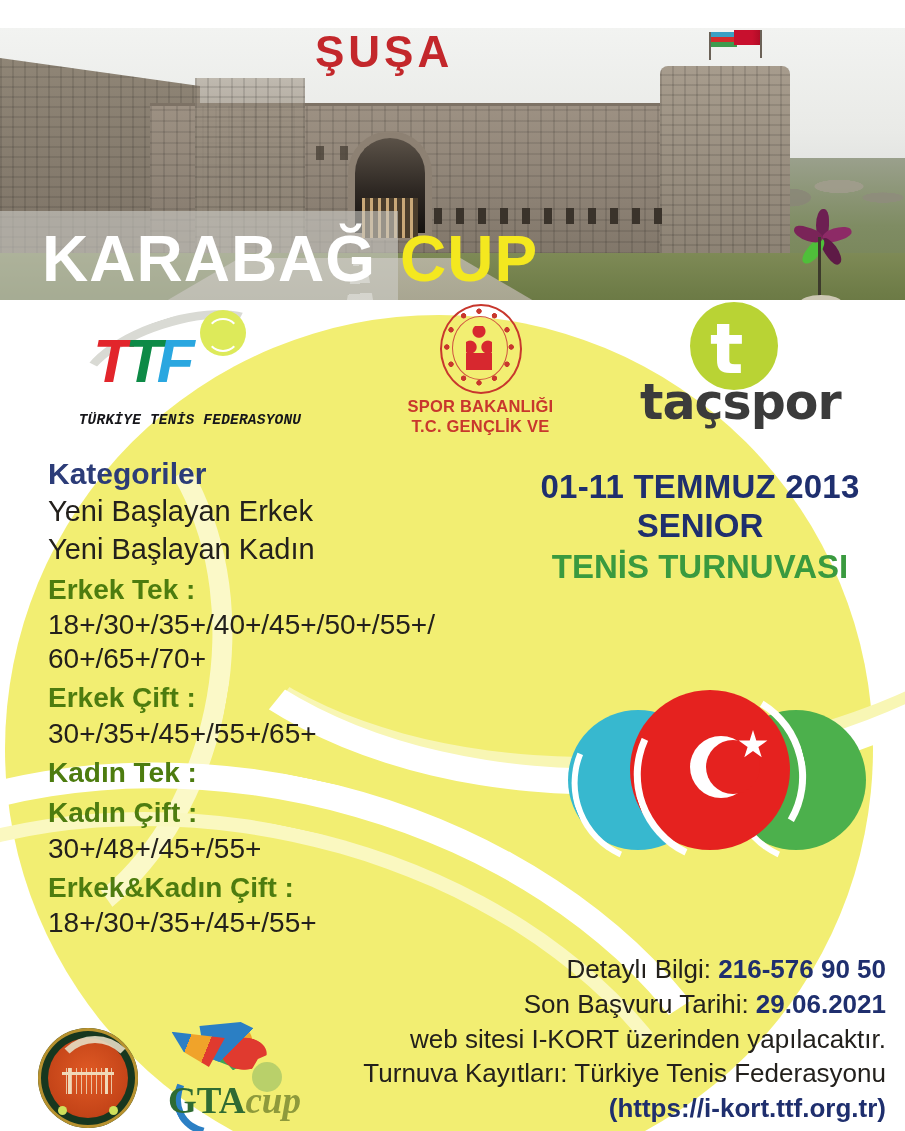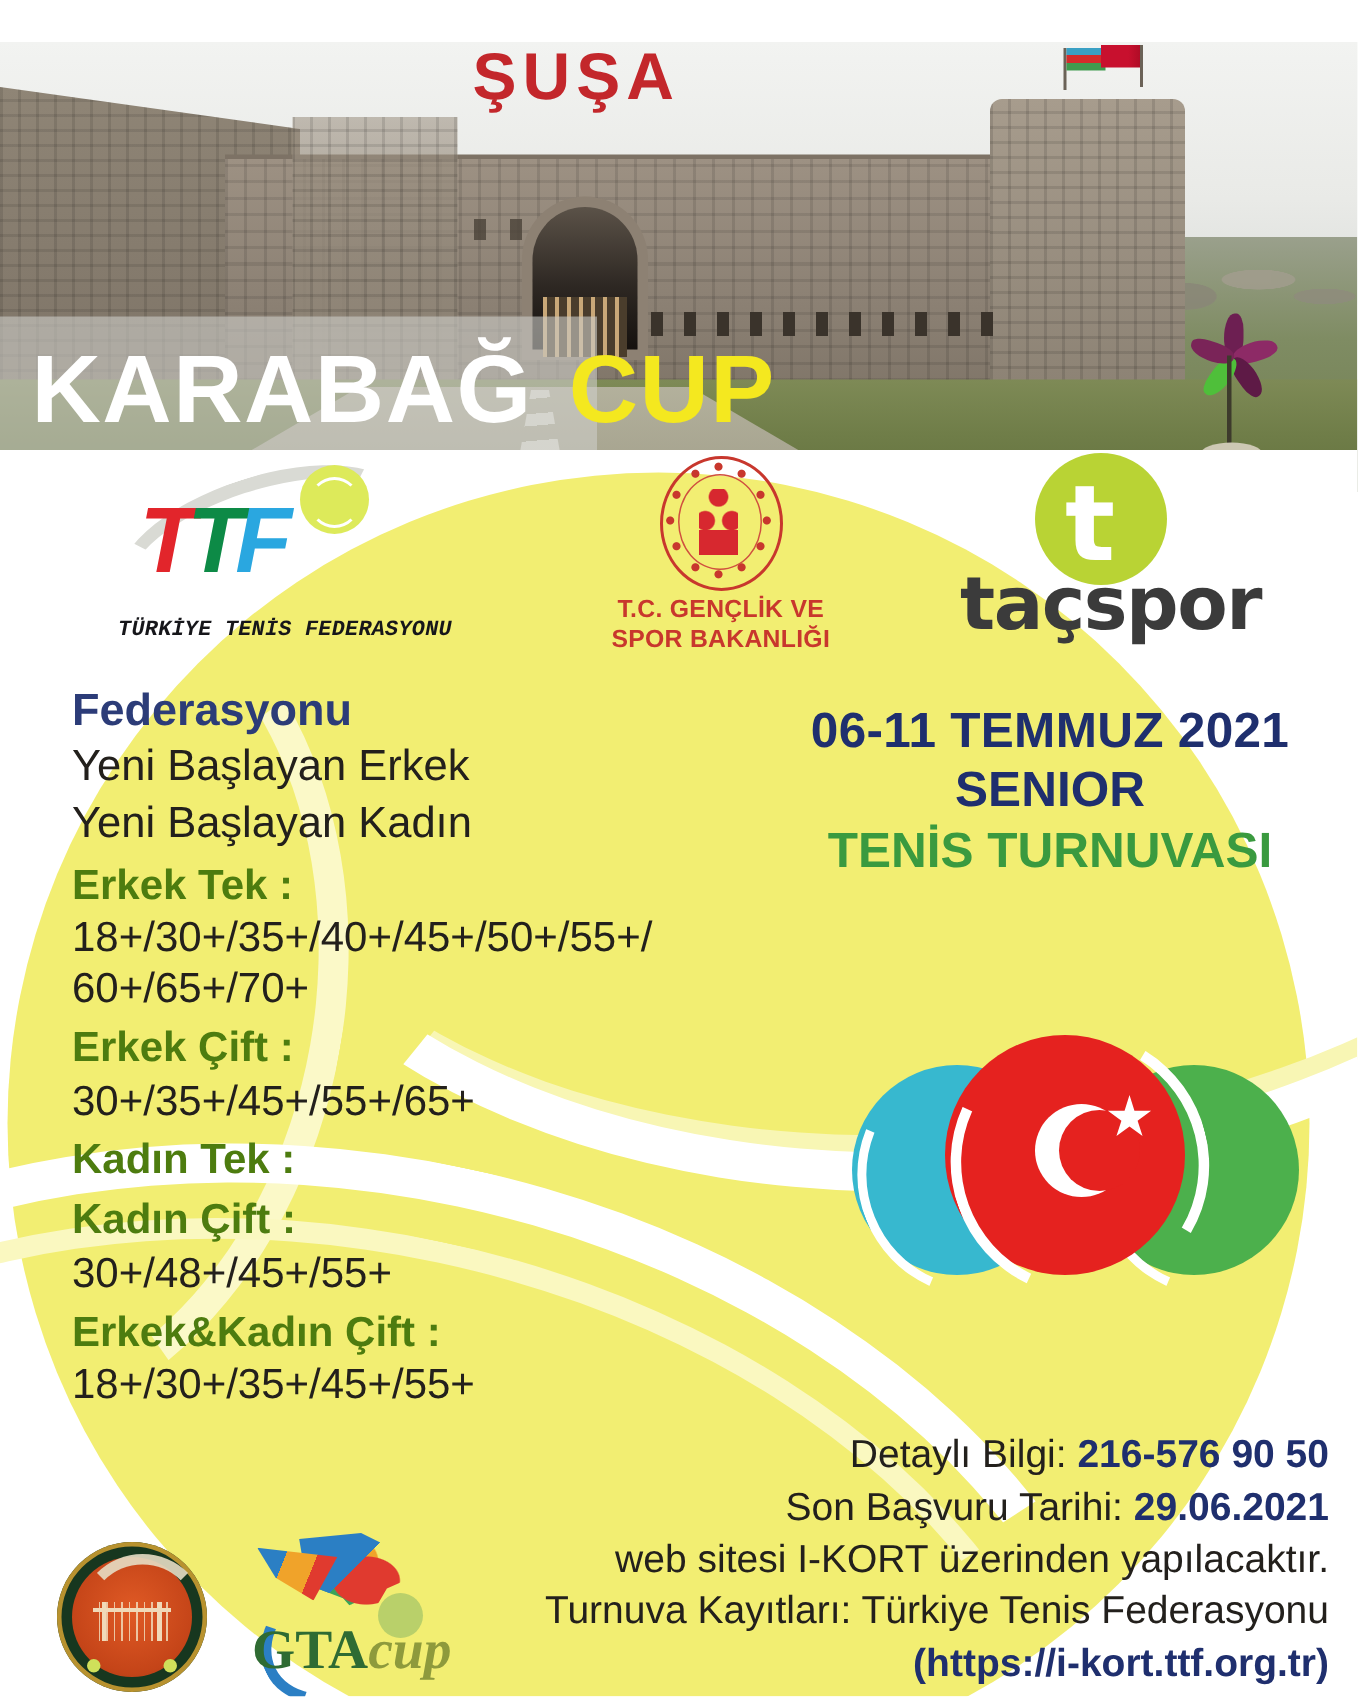--- a/index.html
+++ b/index.html
@@ -154,21 +154,21 @@
   
   .banner-band {
     position: absolute; left: 0; top: 183px;
     width: 398px; height: 95px;
     background: rgba(205,205,200,.60);
   }
   .banner-text {
     position: absolute; left: 0; top: 183px;
     width: 905px; height: 95px;
     display: flex; align-items: center;
-    padding-left: 21px;
+    padding-left: 42px;
     box-sizing: border-box;
     font-size: 64px;
     font-weight: bold;
     letter-spacing: 1px;
     line-height: 1;
   }
   .karabag { color: #ffffff; }
   .cup { color: #f4e81f; margin-left: 24px; }
 
   .susa {
@@ -544,56 +544,56 @@
       </div>
       <div class="ttf-caption">TÜRKİYE TENİS FEDERASYONU</div>
     </div>
 
     <div class="minis">
       <div class="minis-emblem"></div>
       <div class="minis-dots"></div>
       <div class="minis-inner"></div>
       <div class="minis-fig"></div>
       <div class="minis-text">
+        <div>SPOR BAKANLIĞI</div>
         <div>T.C. GENÇLİK VE</div>
-        <div>SPOR BAKANLIĞI</div>
       </div>
     </div>
 
     <div class="tac">
       <div class="tac-circle"></div>
       <div class="tac-t">t</div>
       <div class="tac-word">taçspor</div>
     </div>
 
   </div>
 
   <div class="left-col">
-    <div class="cat-title">Federasyonu</div>
+    <div class="cat-title">Kategoriler</div>
     <div class="cat-plain">Yeni Başlayan Erkek</div>
     <div class="cat-plain">Yeni Başlayan Kadın</div>
 
     <div class="cat-head">Erkek Tek :</div>
     <div class="cat-vals">18+/30+/35+/40+/45+/50+/55+/</div>
     <div class="cat-vals">60+/65+/70+</div>
 
     <div class="cat-head">Erkek Çift :</div>
     <div class="cat-vals">30+/35+/45+/55+/65+</div>
 
     <div class="cat-head">Kadın Tek :</div>
 
     <div class="cat-head">Kadın Çift :</div>
     <div class="cat-vals">30+/48+/45+/55+</div>
 
     <div class="cat-head">Erkek&amp;Kadın Çift :</div>
     <div class="cat-vals">18+/30+/35+/45+/55+</div>
   </div>
 
   <div class="right-col">
-    <div class="r-date">06-11 TEMMUZ 2021</div>
+    <div class="r-date">01-11 TEMMUZ 2013</div>
     <div class="r-senior">SENIOR</div>
     <div class="r-tennis">TENİS TURNUVASI</div>
   </div>
 
   <div class="balls">
     <div class="b b-cyan"></div>
     <div class="seam-c"></div>
     <div class="b b-green"></div>
     <div class="seam-g"></div>
     <div class="b b-red"></div>

